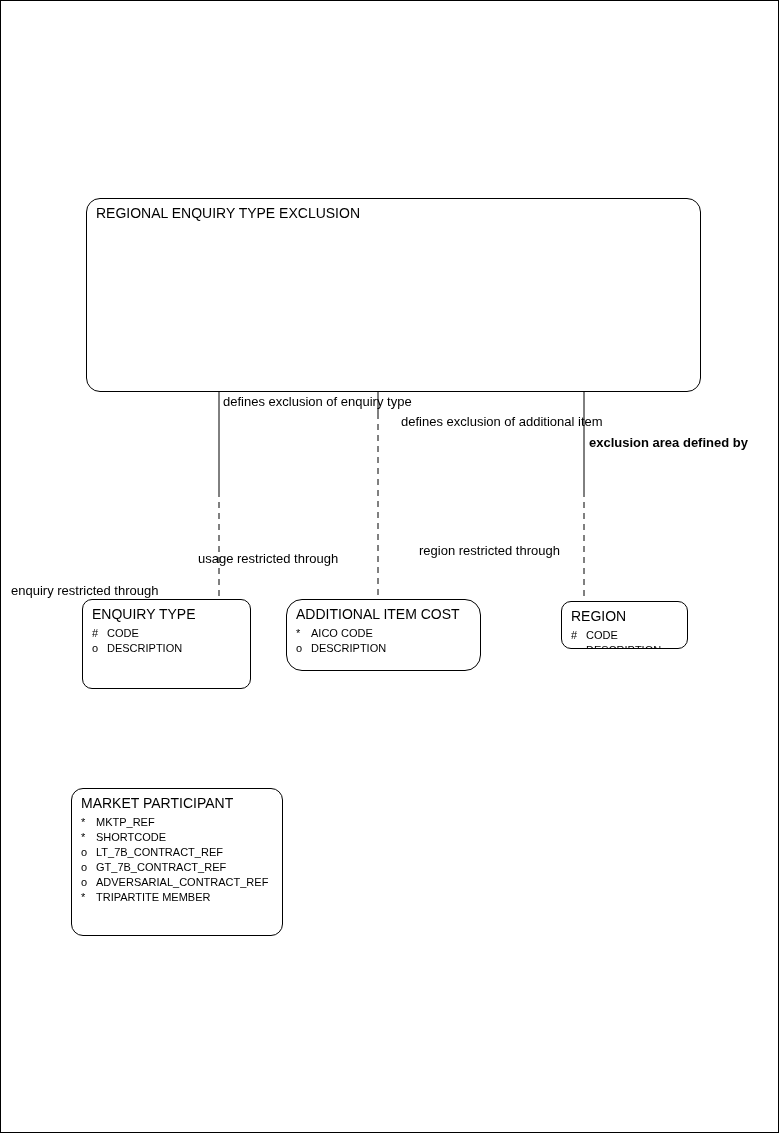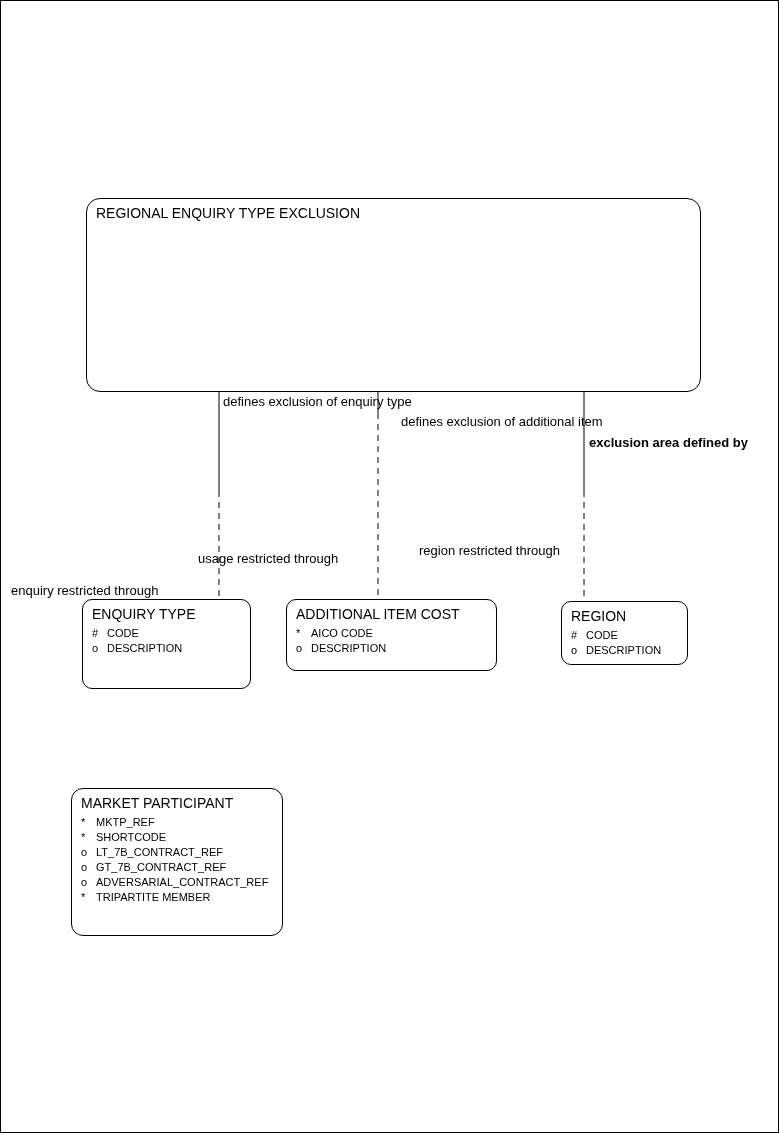--- a/index.html
+++ b/index.html
@@ -41,22 +41,22 @@
   .attr-name{ white-space:nowrap; }
   .rel-label{
     position:absolute;
     font-size:13px;
     line-height:16px;
     white-space:nowrap;
   }
   
   #box-main{ left:85px; top:197px; width:615px; height:194px; border-radius:14px; }
   #box-enquiry-type{ left:81px; top:598px; width:169px; height:90px; border-radius:10px; }
-  #box-additional-item-cost{ left:285px; top:598px; width:211px; height:72px; border-radius:10px; }
-  #box-region{ left:560px; top:600px; width:127px; height:64px; border-radius:10px; }
+  #box-additional-item-cost{ left:285px; top:598px; width:195px; height:72px; border-radius:16px; }
+  #box-region{ left:560px; top:600px; width:127px; height:48px; border-radius:10px; }
   #box-market-participant{ left:70px; top:787px; width:212px; height:148px; border-radius:12px; }
   
   #lbl-rel1-top{ left:222px; top:393px; }
   #lbl-rel2-top{ left:400px; top:413px; }
   #lbl-rel3-top{ left:588px; top:434px;font-weight:bold; }
   #lbl-rel2-bottom{ left:197px; top:550px; }
   #lbl-rel3-bottom{ left:403px; top:542px;margin-left:15px; }
   #lbl-rel1-bottom{ left:10px; top:567px;margin-top:15px; }
 </style>
 </head>

